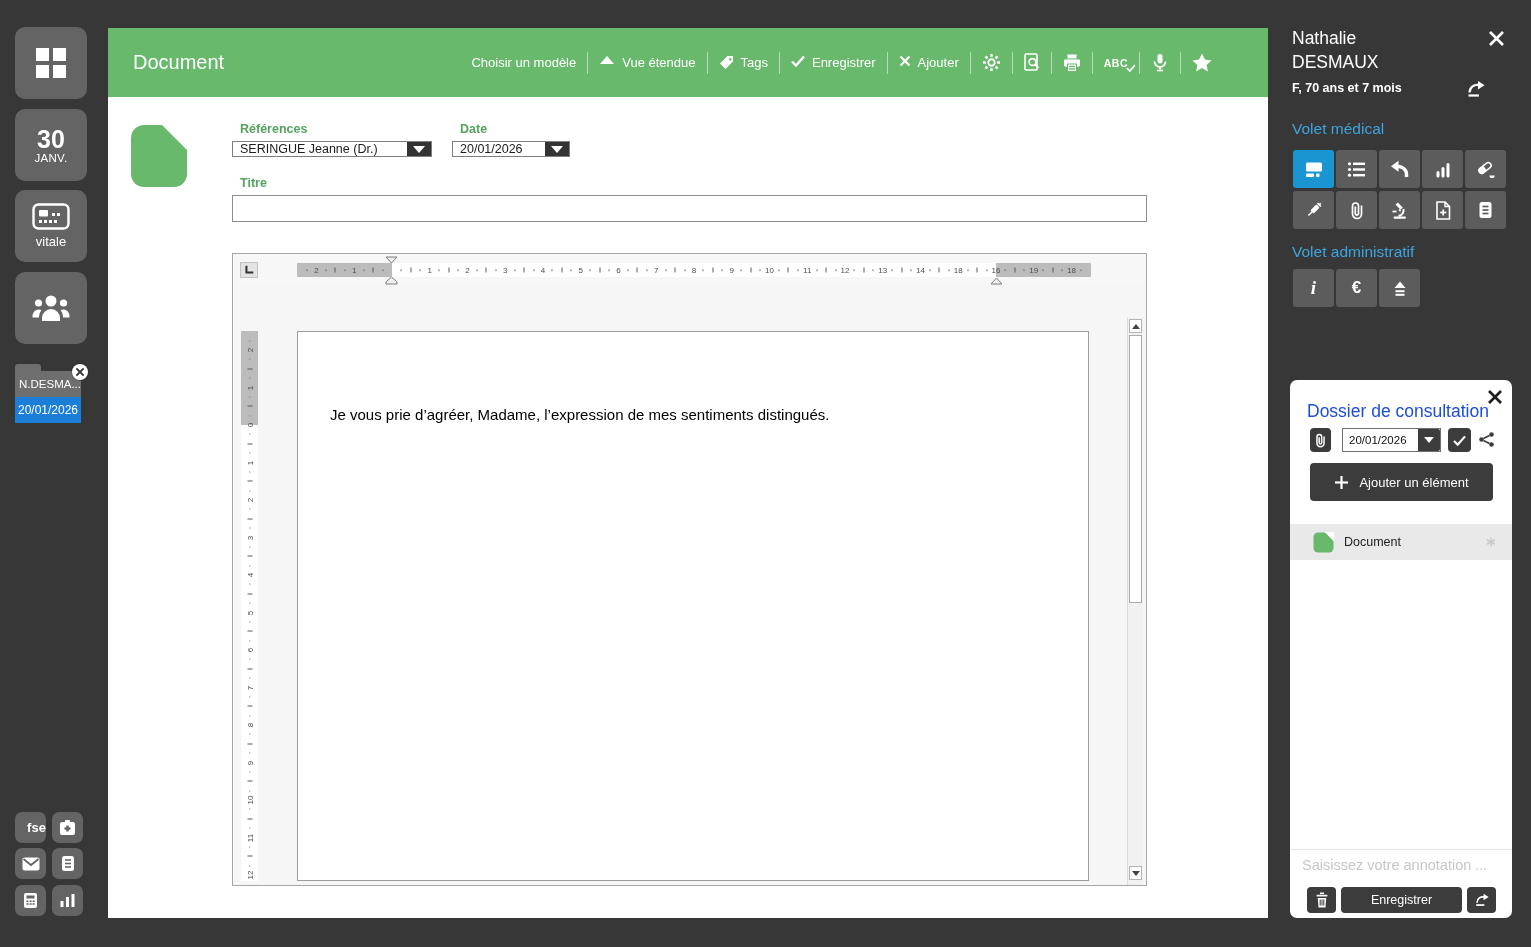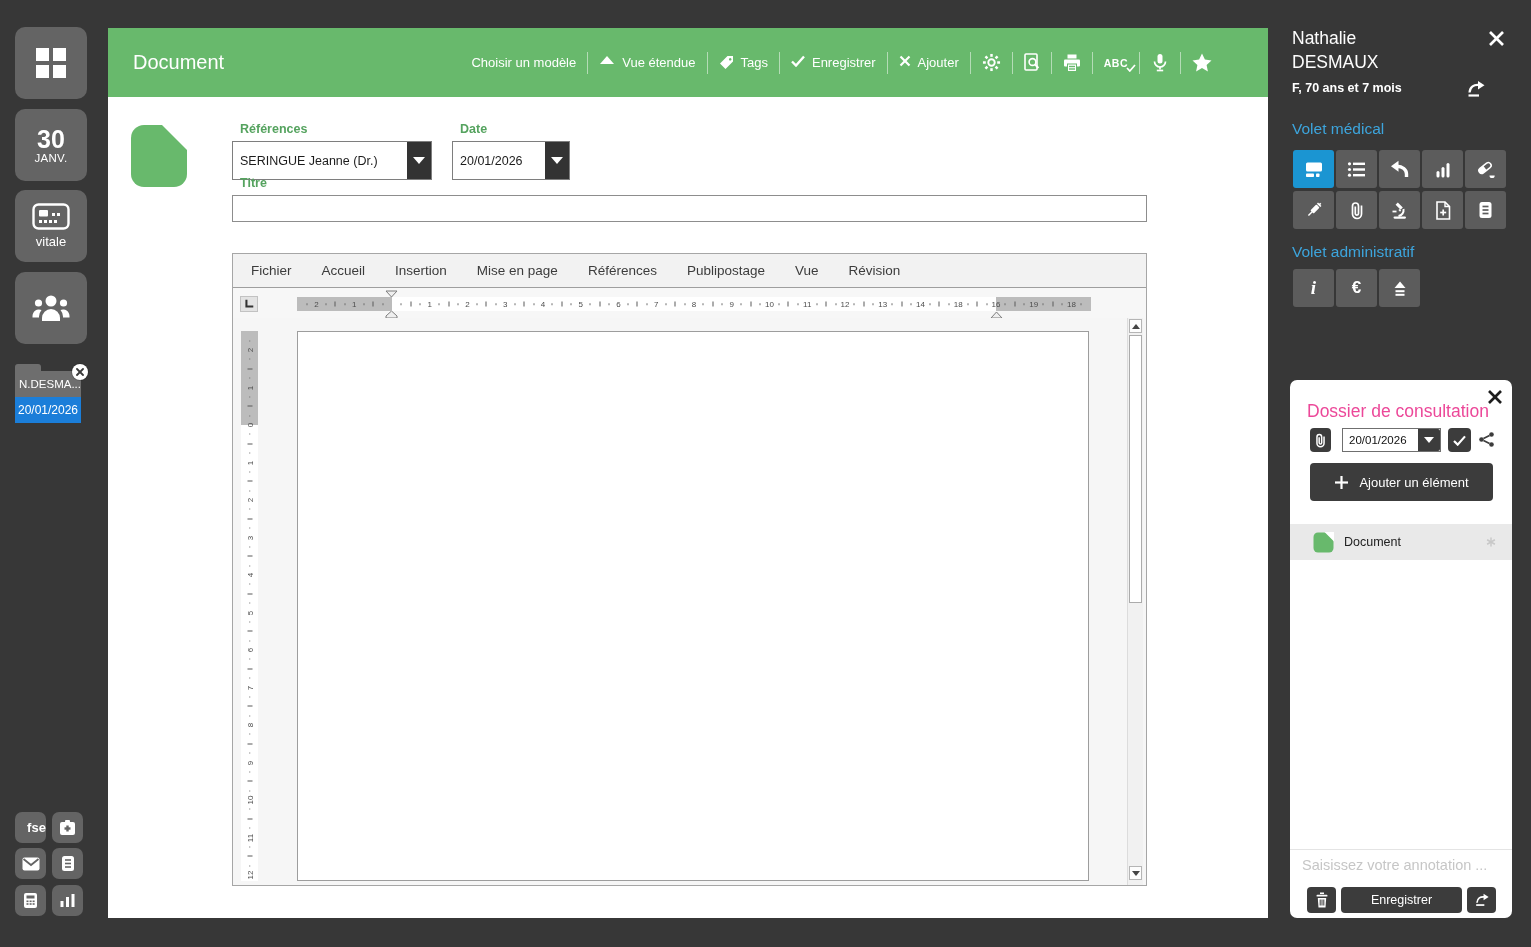--- a/index.html
+++ b/index.html
@@ -28,21 +28,21 @@
   .doc-panel{position:absolute;left:108px;top:28px;width:1160px;height:890px;background:#fff;}
   .green-bar{position:absolute;left:0;top:0;right:0;height:69px;background:#68b96c;color:#fff;}
   .gb-title{position:absolute;left:25px;top:0;height:69px;display:flex;align-items:center;font-size:20px;font-weight:300;}
   .toolbar{position:absolute;right:56px;top:0;height:69px;display:flex;align-items:center;color:#fff;}
   .tb-item{display:flex;align-items:flex-start;gap:7px;font-size:13px;cursor:pointer;white-space:nowrap;}
   .vsep{width:1px;height:22px;background:rgba(255,255,255,.5);margin:0 11px;}
   .abc-wrap{position:relative;font-size:10.5px;font-weight:bold;letter-spacing:.5px;}
   .abc-check{position:absolute;right:-8px;bottom:-3px;}
 
   .field-label{position:absolute;color:#55a35f;font-size:12.5px;font-weight:bold;}
-  .select{position:absolute;height:39px;background:#fff;border:1px solid #7e7e7e;display:flex;align-items:center;
+  .select{position:absolute;height:16px;background:#fff;border:1px solid #7e7e7e;display:flex;align-items:center;
           font-size:12.5px;color:#1c1c1c;cursor:pointer;box-sizing:border-box;}
   .select .val{flex:1;padding-left:7px;overflow:hidden;white-space:nowrap;}
   .caret-box{width:24px;align-self:stretch;background:#333;display:flex;align-items:center;justify-content:center;}
   .caret{width:0;height:0;border-left:6px solid transparent;border-right:6px solid transparent;border-top:7px solid #fff;}
   .text-input{position:absolute;height:27px;border:1px solid #8d8d8d;background:#fff;box-sizing:border-box;
               font:13px "Liberation Sans",sans-serif;padding:0 6px;outline:none;}
 
   
   .editor{position:absolute;left:124px;top:225px;width:915px;height:633px;border:1px solid #a6a6a6;
           background:#f6f6f6;box-sizing:border-box;}
@@ -81,21 +81,21 @@
   .pv-grid{position:absolute;left:1293px;display:flex;flex-wrap:wrap;gap:3px 2px;width:216px;}
   .pv-btn{width:41px;height:38px;background:#5c5c5c;border-radius:3px;color:#fff;display:flex;
           align-items:center;justify-content:center;cursor:pointer;}
   .pv-btn.active{background:#1b95d2;}
   .glyph-i{font-family:"Liberation Serif",serif;font-style:italic;font-weight:bold;font-size:19px;}
   .glyph-euro{font-size:17px;font-weight:bold;}
 
   
   .consult{position:absolute;left:1290px;top:380px;width:222px;height:538px;background:#fff;border-radius:7px;}
   .c-close{position:absolute;top:9px;right:9px;color:#1d1d1d;cursor:pointer;}
-  .c-title{position:absolute;left:17px;top:21px;font-size:17.5px;color:#ec4899;}
+  .c-title{position:absolute;left:17px;top:21px;font-size:17.5px;color:#1d4ed8;}
   .dark{background:#3c3c3c;color:#fff;}
   .c-clip{position:absolute;left:20px;top:48px;width:21px;height:24px;border-radius:4px;display:flex;align-items:center;justify-content:center;cursor:pointer;}
   .c-select{position:absolute;left:52px;top:48px;width:99px;height:24px;border:1px solid #6f6f6f;box-sizing:border-box;
             display:flex;align-items:center;font-size:11.5px;color:#111;cursor:pointer;}
   .c-select .val{flex:1;padding-left:6px;}
   .c-caret{width:22px;align-self:stretch;background:#3c3c3c;border-radius:0 2px 2px 0;display:flex;align-items:center;justify-content:center;}
   .c-caret .caret{border-left-width:5px;border-right-width:5px;border-top-width:6px;}
   .c-check{position:absolute;left:158px;top:48px;width:23px;height:24px;border-radius:4px;display:flex;align-items:center;justify-content:center;cursor:pointer;}
   .c-share{position:absolute;left:188px;top:51px;color:#3c3c3c;cursor:pointer;}
   .c-add{position:absolute;left:20px;top:83px;width:183px;height:38px;border-radius:4px;display:flex;align-items:center;
@@ -386,30 +386,20 @@
       <span class="val">20/01/2026</span>
       <span class="caret-box">
           <span class="caret"></span>
         </span>
     </div>
 
     <div class="field-label" style="left:132px;top:148px">Titre</div>
     <input class="text-input" style="left: 124px; top: 167px; width: 915px;" value="">
 
     <div class="editor">
-      <div class="ribbon">
-        <span class="ribbon-tab">Fichier</span>
-        <span class="ribbon-tab">Accueil</span>
-        <span class="ribbon-tab">Insertion</span>
-        <span class="ribbon-tab">Mise en page</span>
-        <span class="ribbon-tab">Références</span>
-        <span class="ribbon-tab">Publipostage</span>
-        <span class="ribbon-tab">Vue</span>
-        <span class="ribbon-tab">Révision</span>
-      </div>
 
       <div class="ruler-zone">
         <div class="lbox">
           <svg width="12" height="12" viewBox="0 0 14 14">
               <polyline points="4,2 4,10 12,10" fill="none" stroke="currentColor" stroke-width="2.4"></polyline>
             </svg>
         </div>
         <div class="hruler hscale">
           <div class="hgray" style="left:0;width:95px"></div>
           <div class="hgray" style="left:699px;width:95px"></div>
@@ -569,20 +559,21 @@
             <span class="rdot" style="top: 478.375px;"></span>
             <span class="rtick" style="top: 487.75px;"></span>
             <span class="rdot" style="top: 497.125px;"></span>
             <span class="rnum" style="top: 506.5px;">11</span>
             <span class="rdot" style="top: 515.875px;"></span>
             <span class="rtick" style="top: 525.25px;"></span>
             <span class="rdot" style="top: 534.625px;"></span>
             <span class="rnum" style="top: 544px;">12</span>
           </div>
         <div class="page"></div>
+        <div class="page-text">Je vous prie d’agréer, Madame, l’expression de mes sentiments distingués.</div>
         <div class="scrollbar">
           <div class="sb-btn" style="top:1px">
               <span class="tri-up"></span>
             </div>
           <div class="sb-thumb"></div>
           <div class="sb-btn" style="bottom:5px">
               <span class="tri-down"></span>
             </div>
         </div>
       </div>

